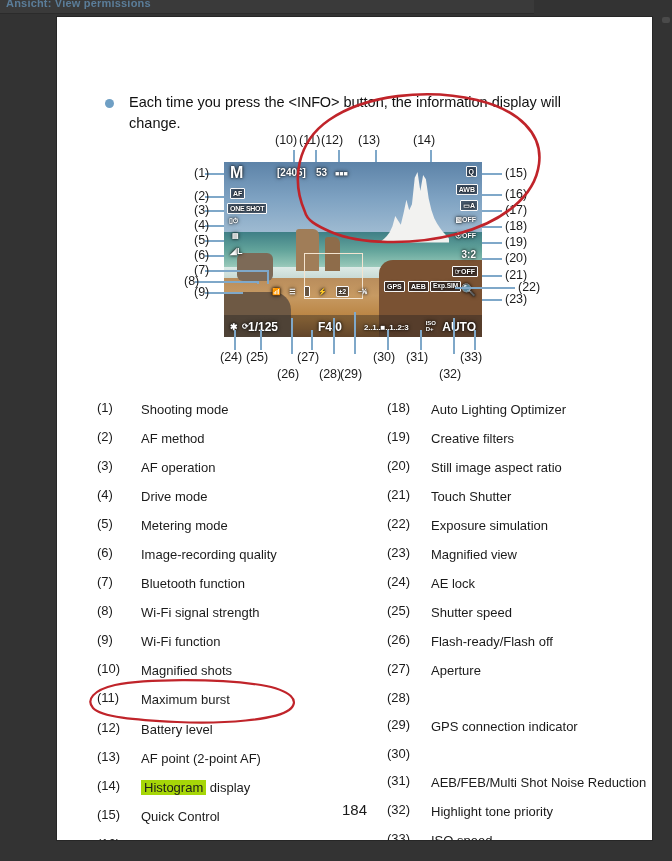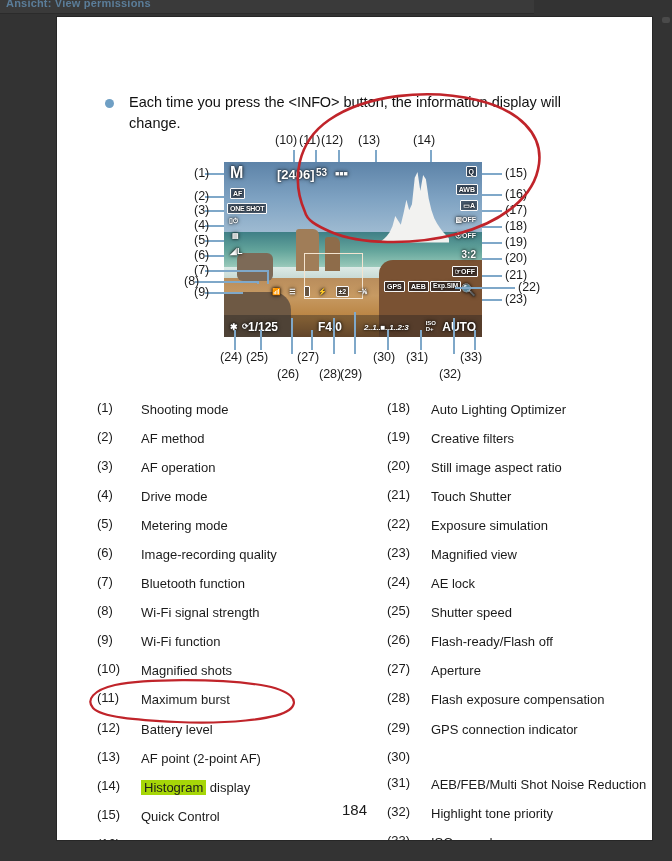--- a/index.html
+++ b/index.html
@@ -128,21 +128,21 @@
     padding:1px 2px; border-radius:1px;
   }
   .mode-M{ font-size:16px; font-weight:bold; top:3px; left:6px; }
   .af-method{ top:26px; left:6px; font-size:7px; }
   .af-op{ top:41px; left:3px; font-size:7px; letter-spacing:-.3px; }
   .drive{ top:55px; left:5px; }
   .meter{ top:70px; left:8px; }
   .quality{ top:85px; left:6px; font-size:9px; }
 
   
-  .shots{ top:6px; left:53px; font-size:13px; }
+  .shots{ top:6px; left:53px; font-size:10px; }
   .burst{ top:6px; left:92px; font-size:10px; }
   .battery{ top:8px; left:111px; }
 
   
   .q-btn{ top:4px; right:5px; }
   .awb{ top:22px; right:4px; }
   .pstyle{ top:38px; right:4px; }
   .alo{ top:54px; right:6px; }
   .cfilter{ top:70px; right:6px; }
   .aspect{ top:88px; right:6px; font-size:10px; }
@@ -159,21 +159,21 @@
 
   
   .botbar{
     position:absolute; left:0; bottom:0; width:100%; height:22px;
     background:rgba(20,24,30,.35);
   }
   .ae-lock{ bottom:5px; left:6px; font-size:9px; }
   .shutter{ bottom:4px; left:24px; font-size:12px; }
   .dial{ bottom:6px; left:18px; font-size:8px; }
   .aperture{ bottom:4px; left:94px; font-size:12px; }
-  .expscale{ bottom:5px; left:140px; font-size:8px; letter-spacing:-.2px;font-style:italic; }
+  .expscale{ bottom:5px; left:140px; font-size:8px; letter-spacing:-.2px; }
   .isoicon{ bottom:5px; right:46px; font-size:6px; }
   .isoval{ bottom:4px; right:6px; font-size:12px; }
 
   
   .callout{
     position:absolute; font-size:12.5px; color:#1b1b1b;
     white-space:nowrap;
   }
   .lead{
     position:absolute; background:#7fa8c9;
@@ -402,21 +402,21 @@
         <div class="li"><span class="num">(18)</span><span class="txt">Auto Lighting Optimizer</span></div>
         <div class="li"><span class="num">(19)</span><span class="txt">Creative filters</span></div>
         <div class="li"><span class="num">(20)</span><span class="txt">Still image aspect ratio</span></div>
         <div class="li"><span class="num">(21)</span><span class="txt">Touch Shutter</span></div>
         <div class="li"><span class="num">(22)</span><span class="txt">Exposure simulation</span></div>
         <div class="li"><span class="num">(23)</span><span class="txt">Magnified view</span></div>
         <div class="li"><span class="num">(24)</span><span class="txt">AE lock</span></div>
         <div class="li"><span class="num">(25)</span><span class="txt">Shutter speed</span></div>
         <div class="li"><span class="num">(26)</span><span class="txt">Flash-ready/Flash off</span></div>
         <div class="li"><span class="num">(27)</span><span class="txt">Aperture</span></div>
-        <div class="li"><span class="num">(28)</span><span class="txt">Flash exposure compensation</span></div>
+        <div class="li"><span class="num">(28)</span></div>
         <div class="li"><span class="num">(29)</span><span class="txt">GPS connection indicator</span></div>
         <div class="li"><span class="num">(30)</span></div>
         <div class="li"><span class="num">(31)</span><span class="txt">AEB/FEB/Multi Shot Noise Reduction</span></div>
         <div class="li"><span class="num">(32)</span><span class="txt">Highlight tone priority</span></div>
         <div class="li"><span class="num">(33)</span><span class="txt">ISO speed</span></div>
       </div>
     </div>
 
     <div class="ink" style="left:28px; top:660px; width:220px; height:50px;">
       <svg width="220" height="50" viewBox="0 0 220 50">

